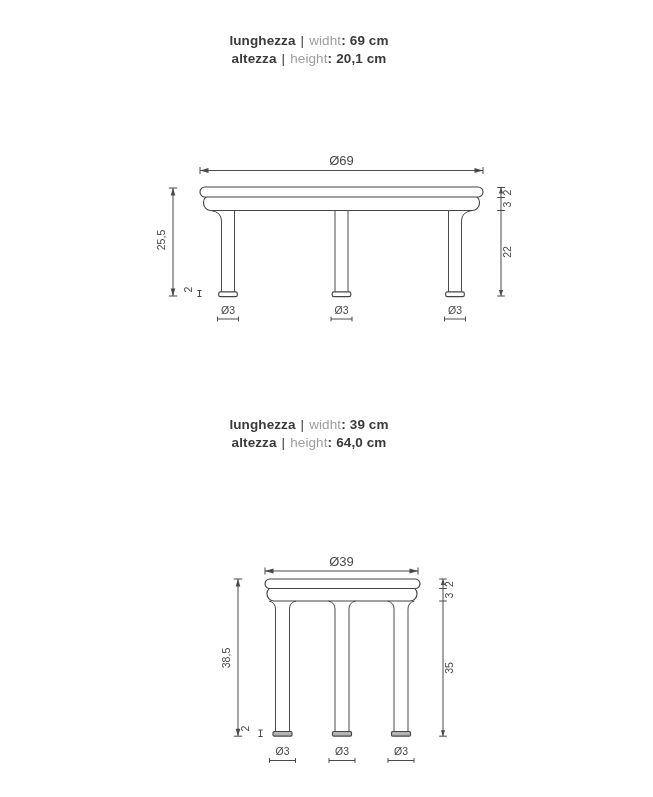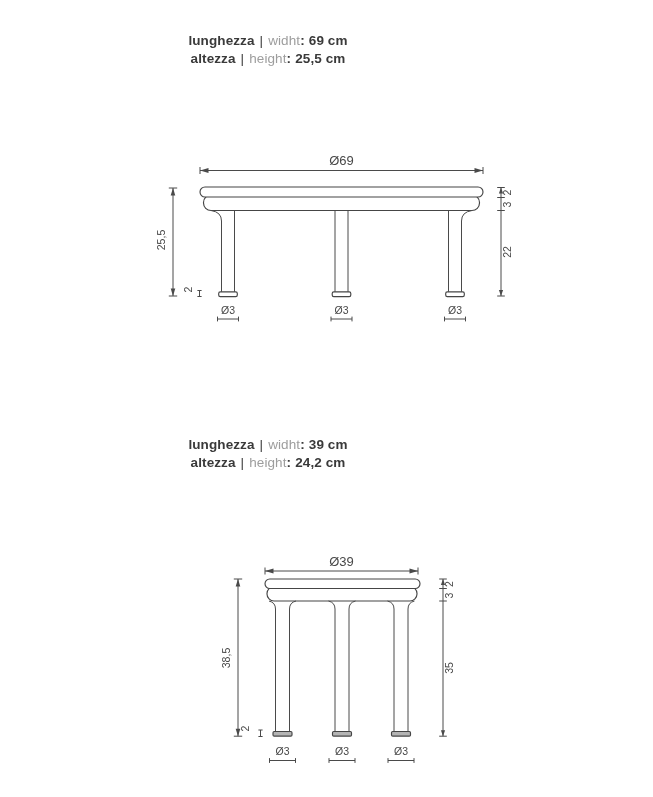--- a/index.html
+++ b/index.html
@@ -4,20 +4,21 @@
 <style>
   html,body{margin:0;padding:0;}
   body{
     width:653px;height:797px;position:relative;background:#ffffff;
     font-family:"Liberation Sans",sans-serif;overflow:hidden;
   }
   .spec{
     position:absolute;left:0;width:536px;text-align:center;
     font-size:13.5px;line-height:18px;color:#3a3a3a;font-weight:600;
     letter-spacing:.1px;
+    padding-left:41px;
   }
   .spec .row{white-space:nowrap;}
   .spec .en{color:#9d9d9d;font-weight:400;}
   .spec .sep{font-weight:400;margin:0 5px;}
   .spec .colon{margin-right:4px;}
   #tech-svg{position:absolute;left:0;top:0;}
   #tech-svg path, #tech-svg line, #tech-svg rect{
     stroke:#4a4a4a;fill:none;stroke-width:1;
   }
   #tech-svg .furn{stroke:#454545;stroke-width:1.15;fill:#ffffff;}
@@ -28,26 +29,26 @@
     font-weight:400;
   }
   #tech-svg .dimlab{font-size:13px;}
   #tech-svg .smlab{font-size:10.5px;}
 </style>
 </head>
 <body>
 
 <div class="spec" style="top:32px">
   <div class="row"><span class="it">lunghezza</span><span class="sep">|</span><span class="en">widht</span><span class="colon">:</span><span class="val">69 cm</span></div>
-  <div class="row"><span class="it">altezza</span><span class="sep">|</span><span class="en">height</span><span class="colon">:</span><span class="val">25,5 cm</span></div>
+  <div class="row"><span class="it">altezza</span><span class="sep">|</span><span class="en">height</span><span class="colon">:</span><span class="val">20,1 cm</span></div>
 </div>
 
-<div class="spec" style="top:436px">
+<div class="spec" style="top:416px">
   <div class="row"><span class="it">lunghezza</span><span class="sep">|</span><span class="en">widht</span><span class="colon">:</span><span class="val">39 cm</span></div>
-  <div class="row"><span class="it">altezza</span><span class="sep">|</span><span class="en">height</span><span class="colon">:</span><span class="val">24,2 cm</span></div>
+  <div class="row"><span class="it">altezza</span><span class="sep">|</span><span class="en">height</span><span class="colon">:</span><span class="val">64,0 cm</span></div>
 </div>
 
 <svg id="tech-svg" width="653" height="797" viewBox="0 0 653 797">
 
   <g>
 
     <g>
       <path d="M200 170.5 H483"></path>
       <path d="M200 167 V174"></path>
       <path d="M483 167 V174"></path>

